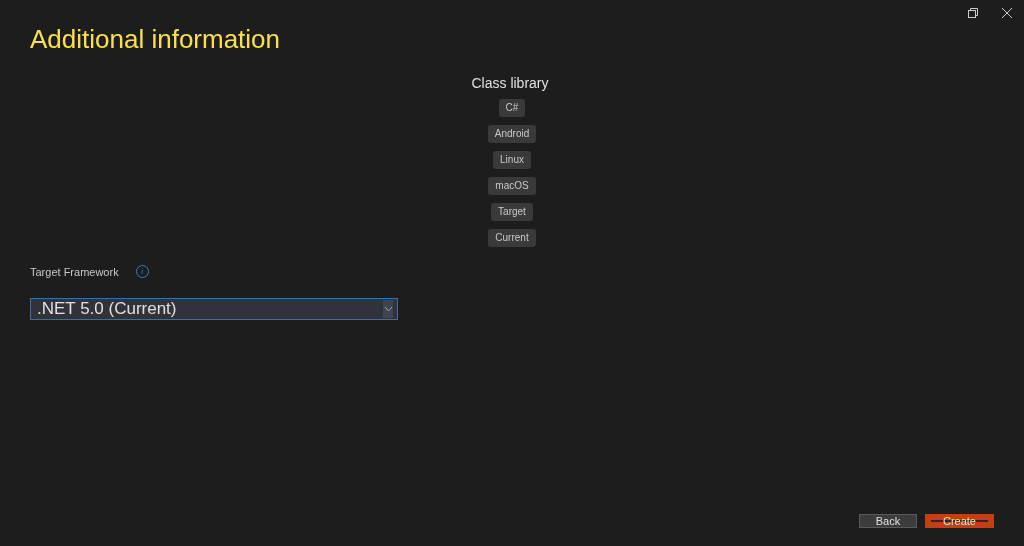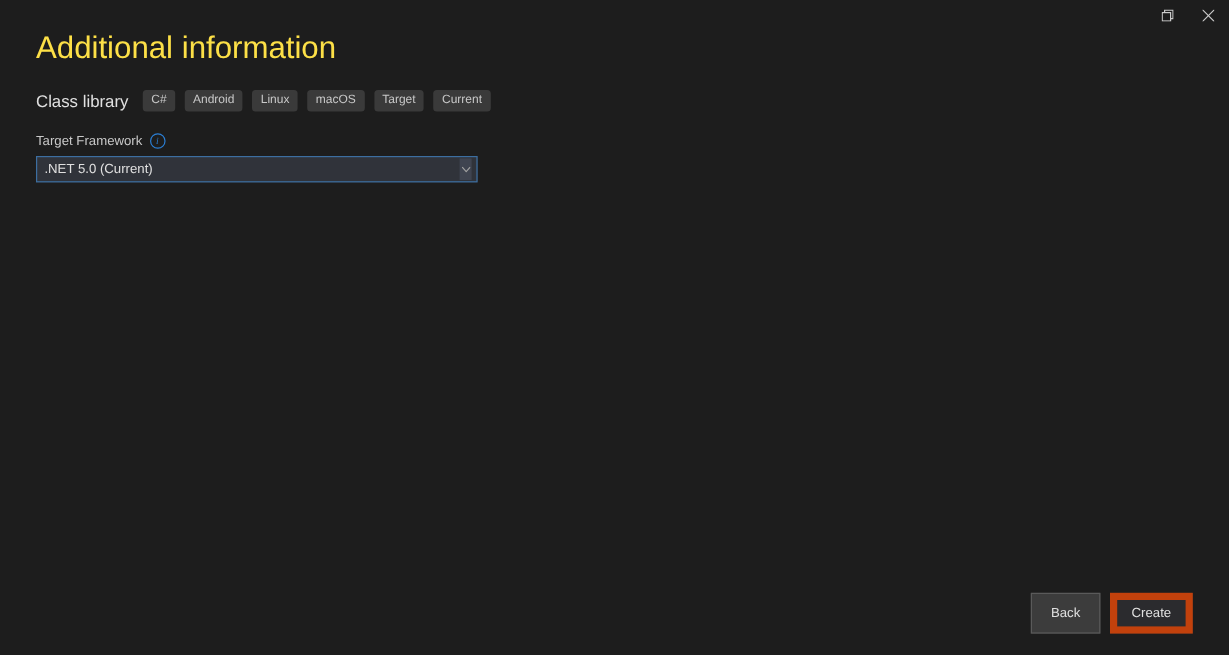--- a/index.html
+++ b/index.html
@@ -37,40 +37,41 @@
       font-size: 26px;
       font-weight: 300;
       color: #fde047;
       margin-bottom: 20px;
     }
     .template-row {
       display: flex;
       align-items: center;
       gap: 8px;
       margin-bottom: 18px;
+      flex-direction: column;
     }
     .template-name {
       font-size: 14px;
       font-weight: 400;
       color: #e0e0e0;
       margin-right: 4px;
     }
     .tag {
       font-size: 10px;
       color: #c8c8c8;
       background: #3a3a3a;
       border-radius: 3px;
       padding: 2px 7px;
       line-height: 14px;
     }
     .field-label-row {
       display: flex;
       align-items: center;
-      gap: 6px;
-      margin-bottom: 6px;
+      gap: 17px;
+      margin-bottom: 20px;
     }
     .field-label {
       font-size: 11px;
       color: #c8c8c8;
     }
     .info-icon {
       width: 13px;
       height: 13px;
       border: 1px solid #2b7fd5;
       border-radius: 50%;
@@ -89,21 +90,21 @@
       height: 22px;
       border: 1px solid #3c6ea0;
       background: #30333a;
       display: flex;
       align-items: center;
       justify-content: space-between;
       padding: 0 4px 0 6px;
       cursor: default;
     }
     .dropdown-value {
-      font-size: 11px;
+      font-size: 17px;
       color: #e0e0e0;
     }
     .dropdown-arrow {
       width: 10px;
       height: 18px;
       background: #3f4450;
       display: flex;
       align-items: center;
       justify-content: center;
     }
@@ -111,21 +112,21 @@
 
     .footer {
       position: absolute;
       bottom: 18px;
       right: 30px;
       display: flex;
       gap: 8px;
     }
     .footer-btn {
       min-width: 58px;
-      height: 34px;
+      height: 14px;
       border: 1px solid #5a5a5a;
       background: #3c3c3c;
       color: #e0e0e0;
       font-size: 11px;
       padding: 0 12px;
       display: inline-flex;
       align-items: center;
       justify-content: center;
       cursor: default;
     }

